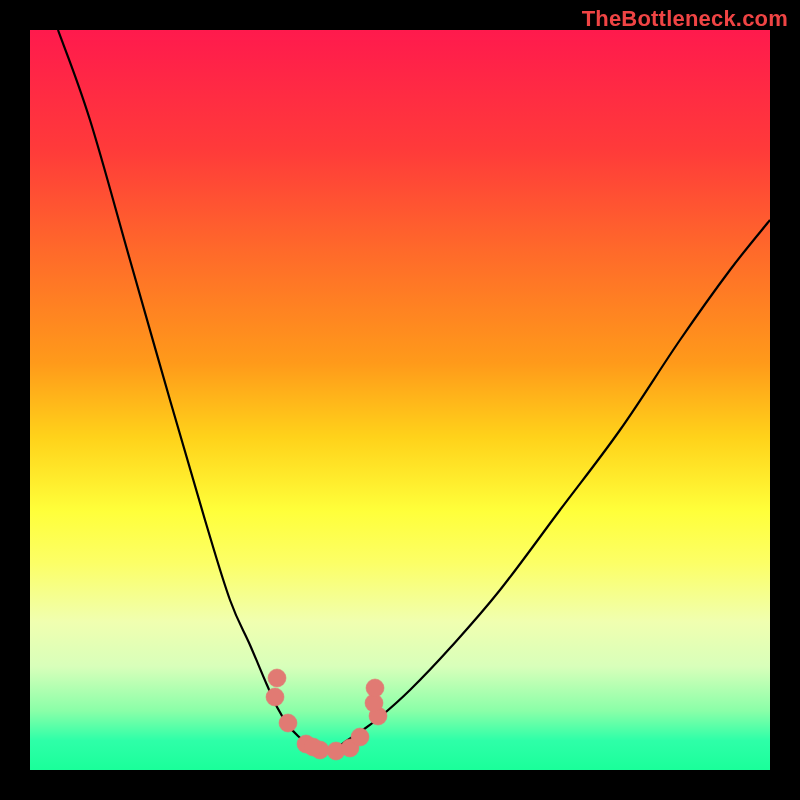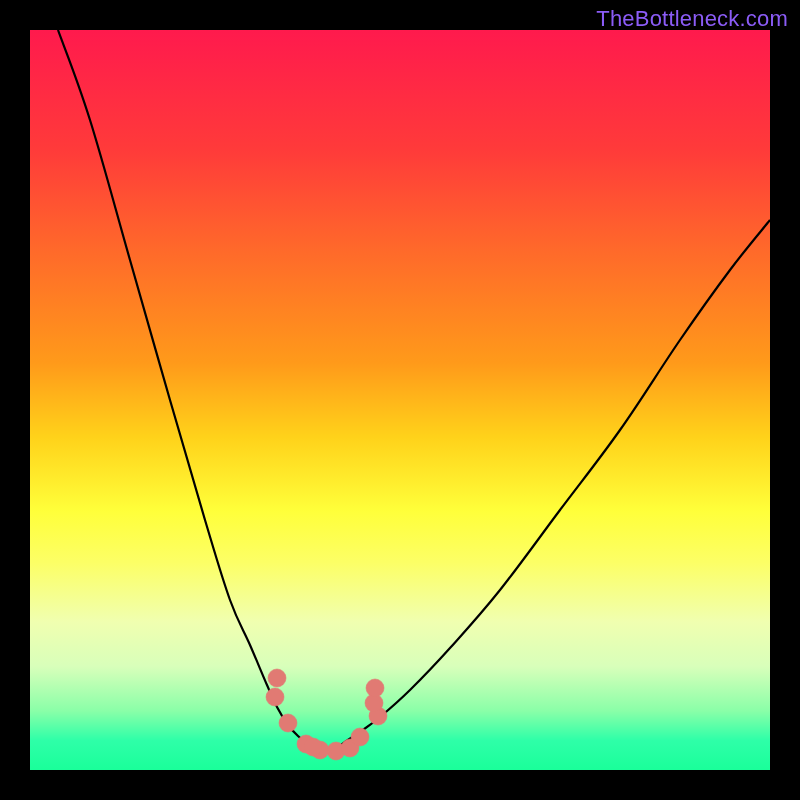--- a/index.html
+++ b/index.html
@@ -46,23 +46,23 @@
       #d8ffba 86%,
       #8affa8 92%,
       #2effa8 96%,
       #1aff9a 100%
     );
   }
   .watermark {
     position: absolute;
     top: 6px;
     right: 12px;
-    color: #8b5cf6;
+    color: #ef4444;
     font-size: 22px;
-    font-weight: 400;
+    font-weight: 700;
     letter-spacing: 0.2px;
     user-select: none;
   }
   svg.curves {
     position: absolute;
     left: 0;
     top: 0;
     width: 100%;
     height: 100%;
   }

